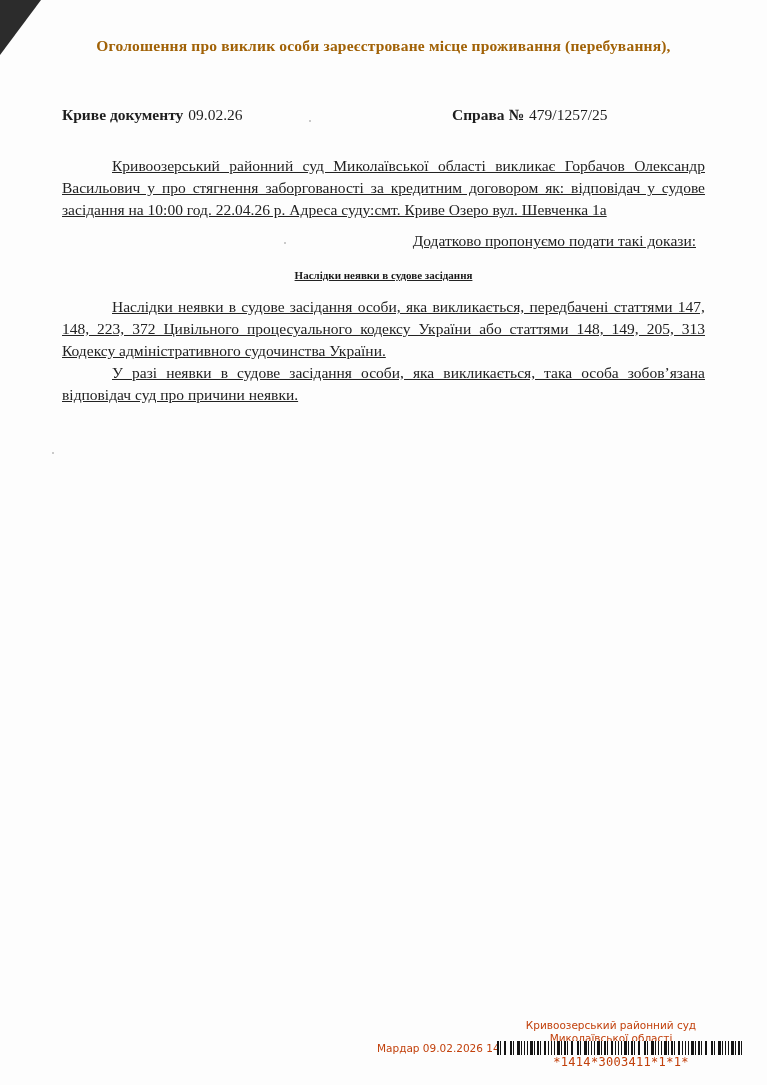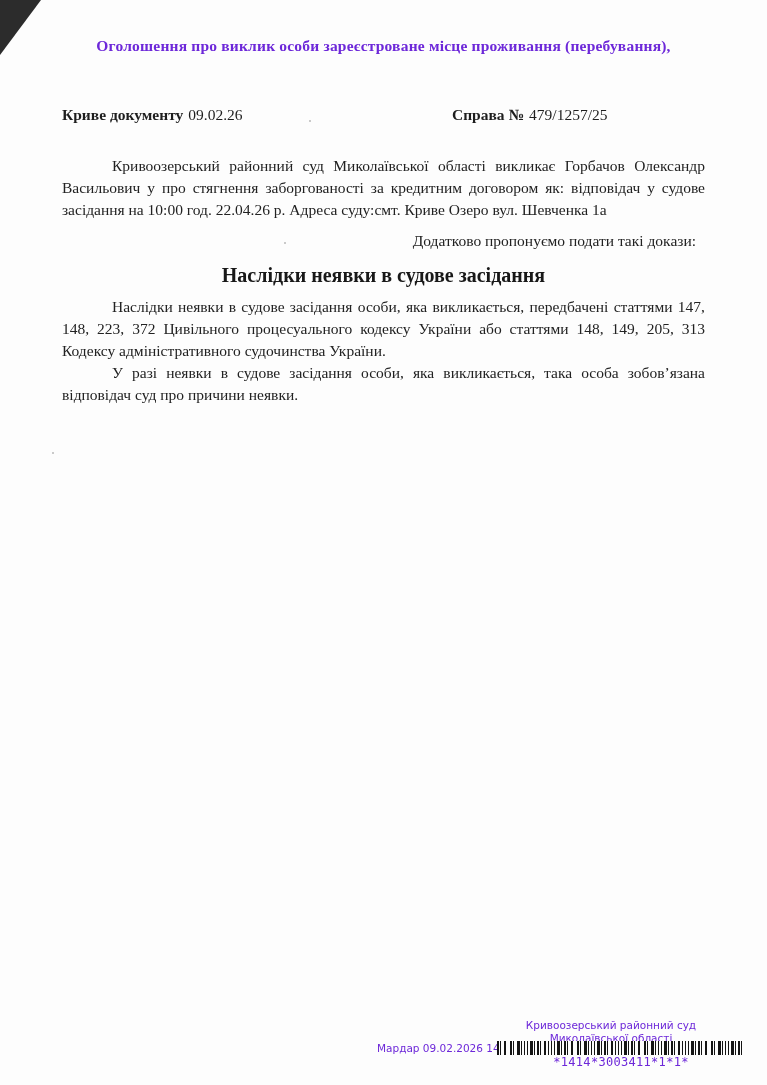--- a/index.html
+++ b/index.html
@@ -35,66 +35,67 @@
   .title-block {
     position: absolute;
     top: 35px;
     left: 62px;
     width: 643px;
     text-align: center;
     font-weight: bold;
     font-size: 15.5px;
     line-height: 21.5px;
     letter-spacing: 0.2px;
-    color: #6d28d9;
+    color: #a16207;
   }
   .meta-row {
     position: absolute;
     top: 106px;
     left: 62px;
     width: 643px;
     font-size: 15.5px;
   }
   .meta-date { position: absolute; left: 0; top: 0; white-space: nowrap; }
   .meta-case { position: absolute; left: 370px; top: 0; white-space: nowrap; margin-left: 20px; }
   .meta-label { font-weight: bold; margin-right: 5px; }
   .content {
     position: absolute;
     top: 155px;
     left: 62px;
     width: 643px;
     font-size: 15.5px;
     line-height: 22px;
     color: #222;
+    text-decoration: underline;
   }
   .para {
     margin: 0;
     text-align: justify;
     text-indent: 50px;
   }
   .plain-line {
     margin: 9px;
     text-align: right;
     text-indent: 0;
   }
   .section-heading {
     margin: 12px 0 10px 0;
     text-align: center;
     font-weight: bold;
-    font-size: 20px;
+    font-size: 11px;
     color: #181818;
   }
   .footer {
     position: absolute;
     left: 0;
     top: 1016px;
     width: 694px;
     height: 60px;
     font-family: "DejaVu Sans", sans-serif;
-    color: #6d28d9;
+    color: #c2410c;
     padding-left: 20px;
   }
   .court-lines {
     position: absolute;
     left: 480px;
     top: 3px;
     width: 262px;
     text-align: center;
     font-size: 10.5px;
     line-height: 12.5px;

